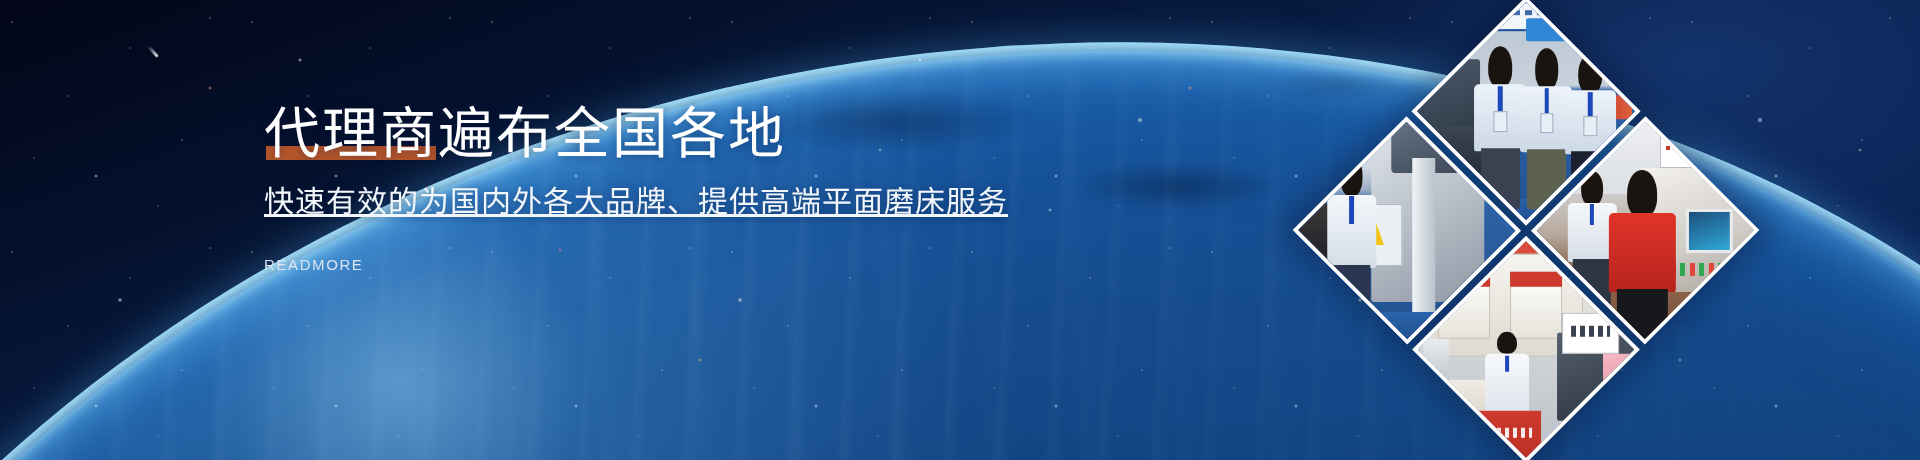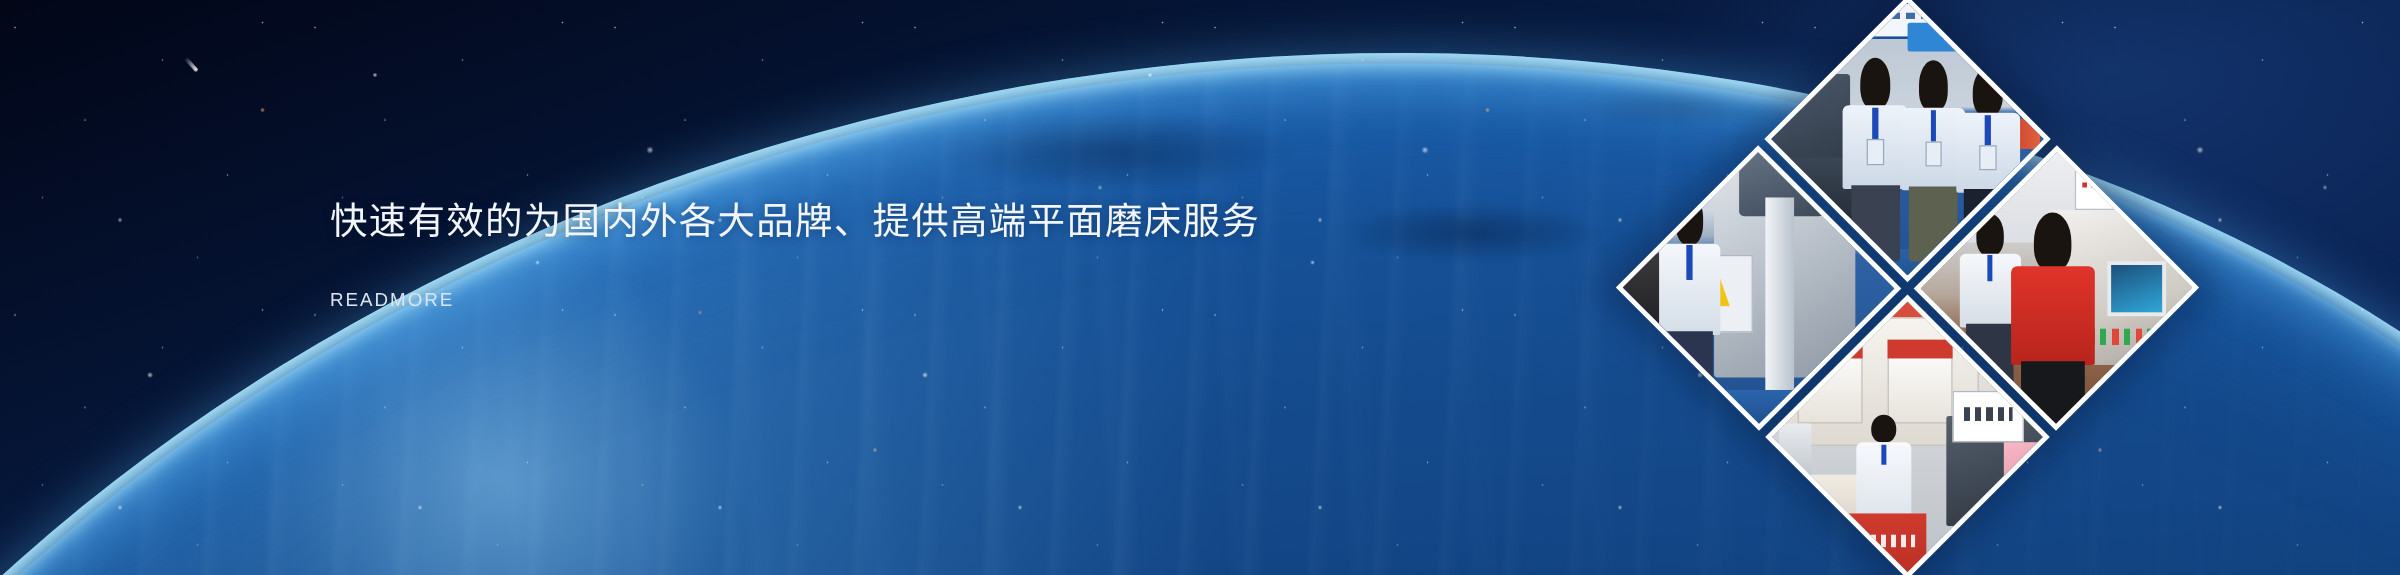--- a/index.html
+++ b/index.html
@@ -176,28 +176,29 @@
   .headline-underline {
     position: absolute;
     left: 2px;
     bottom: 4px;
     width: 170px;
     height: 14px;
     background: #b5562a;
     z-index: 1;
   }
   .subheadline {
-    margin: 56px 0 0 0;
+    margin: 20px 0 0 0;
     font-size: 30px;
     line-height: 1.2;
     font-weight: 400;
     color: #f2f6fb;
     letter-spacing: 1px;
     white-space: nowrap;
     text-shadow: 0 1px 8px rgba(0,20,60,0.45);
+    text-decoration: underline;
   }
   .readmore {
     display: inline-block;
     margin-top: 36px;
     font-size: 15px;
     letter-spacing: 1.6px;
     color: #dbe4f0;
     text-decoration: none;
     font-weight: 400;
   }
@@ -494,20 +495,24 @@
 
   <div class="stars">
     <div class="stars-fine"></div>
     <div class="stars-big"></div>
     <div class="stars-warm"></div>
     <div class="comet"></div>
   </div>
 
   <div class="copy">
 
+    <div class="headline-wrap">
+      <span class="headline-underline"></span>
+      <h1 class="headline">代理商遍布全国各地</h1>
+    </div>
 
     <p class="subheadline">快速有效的为国内外各大品牌、提供高端平面磨床服务</p>
 
     <a class="readmore" href="#">READMORE</a>
   </div>
 
   <div class="collage">
     <div class="collage-rot">
 
       <div class="tile">

